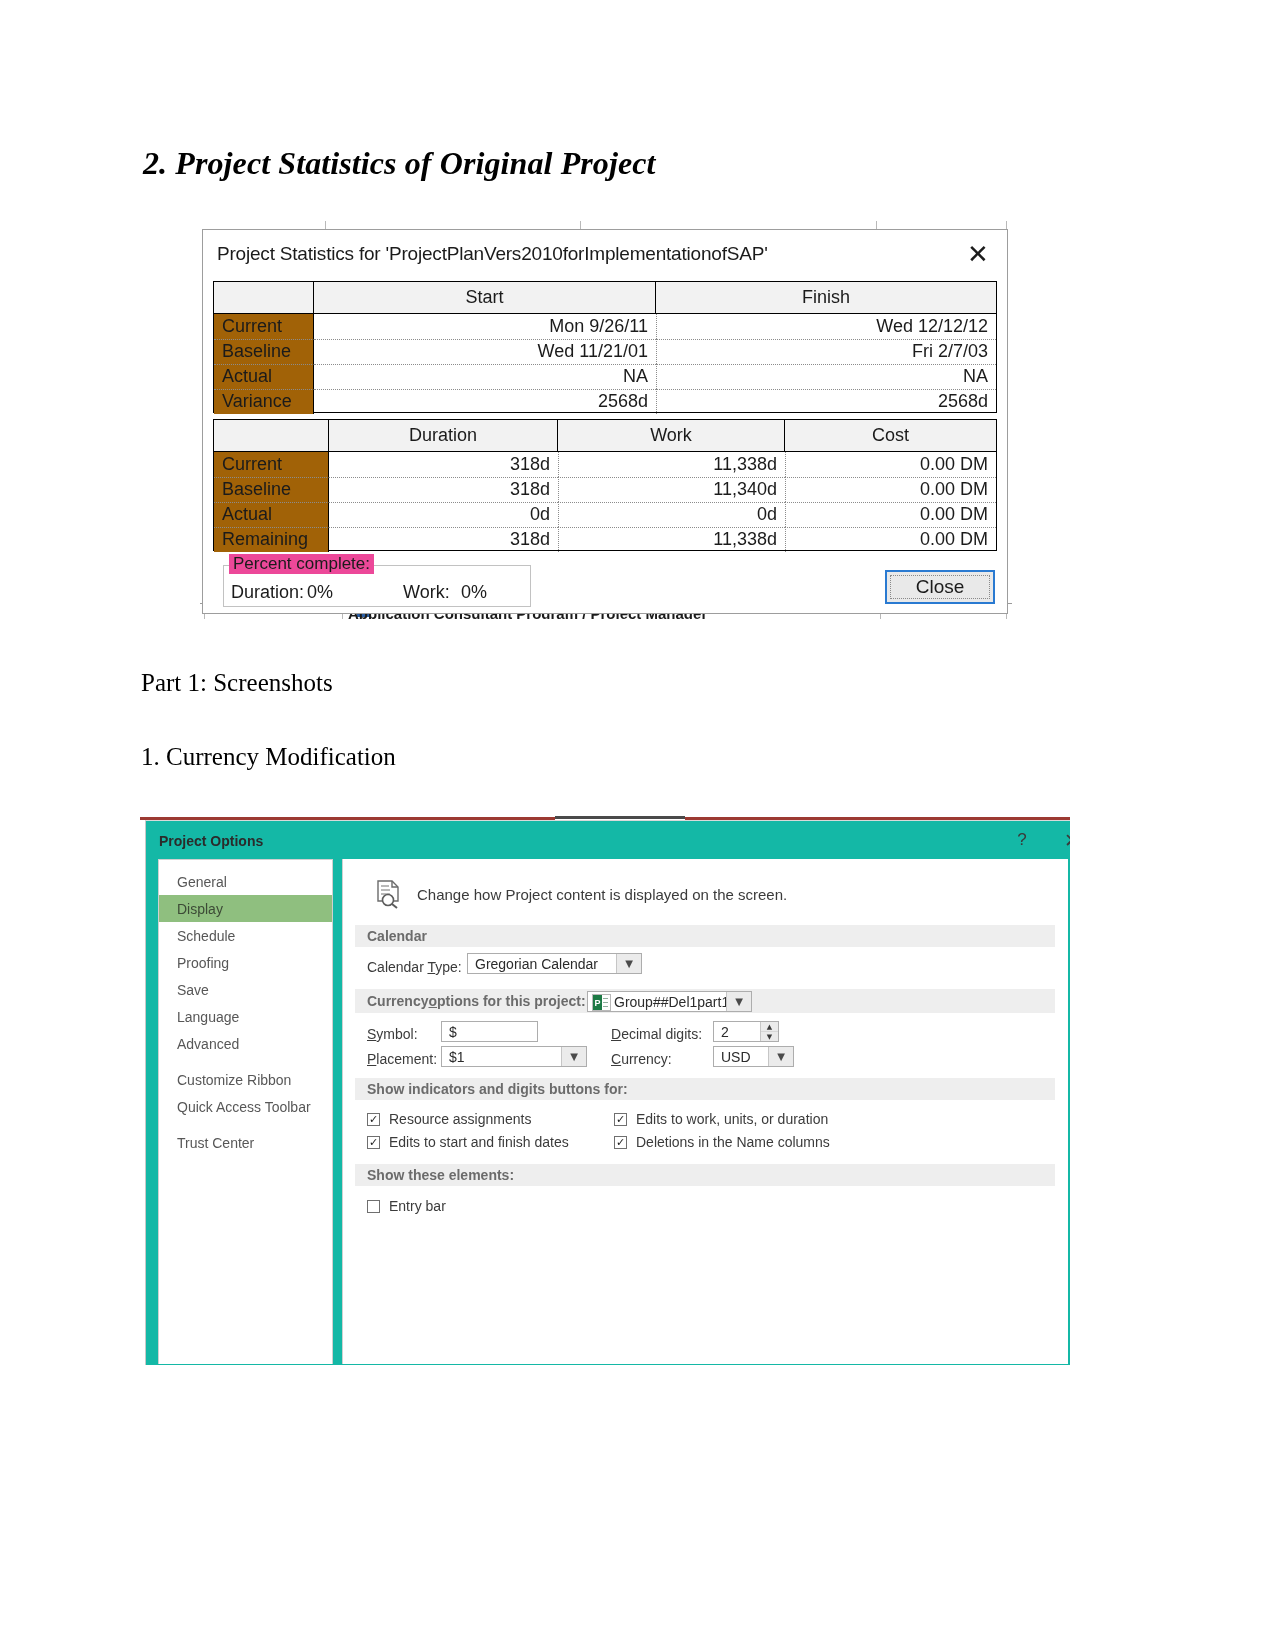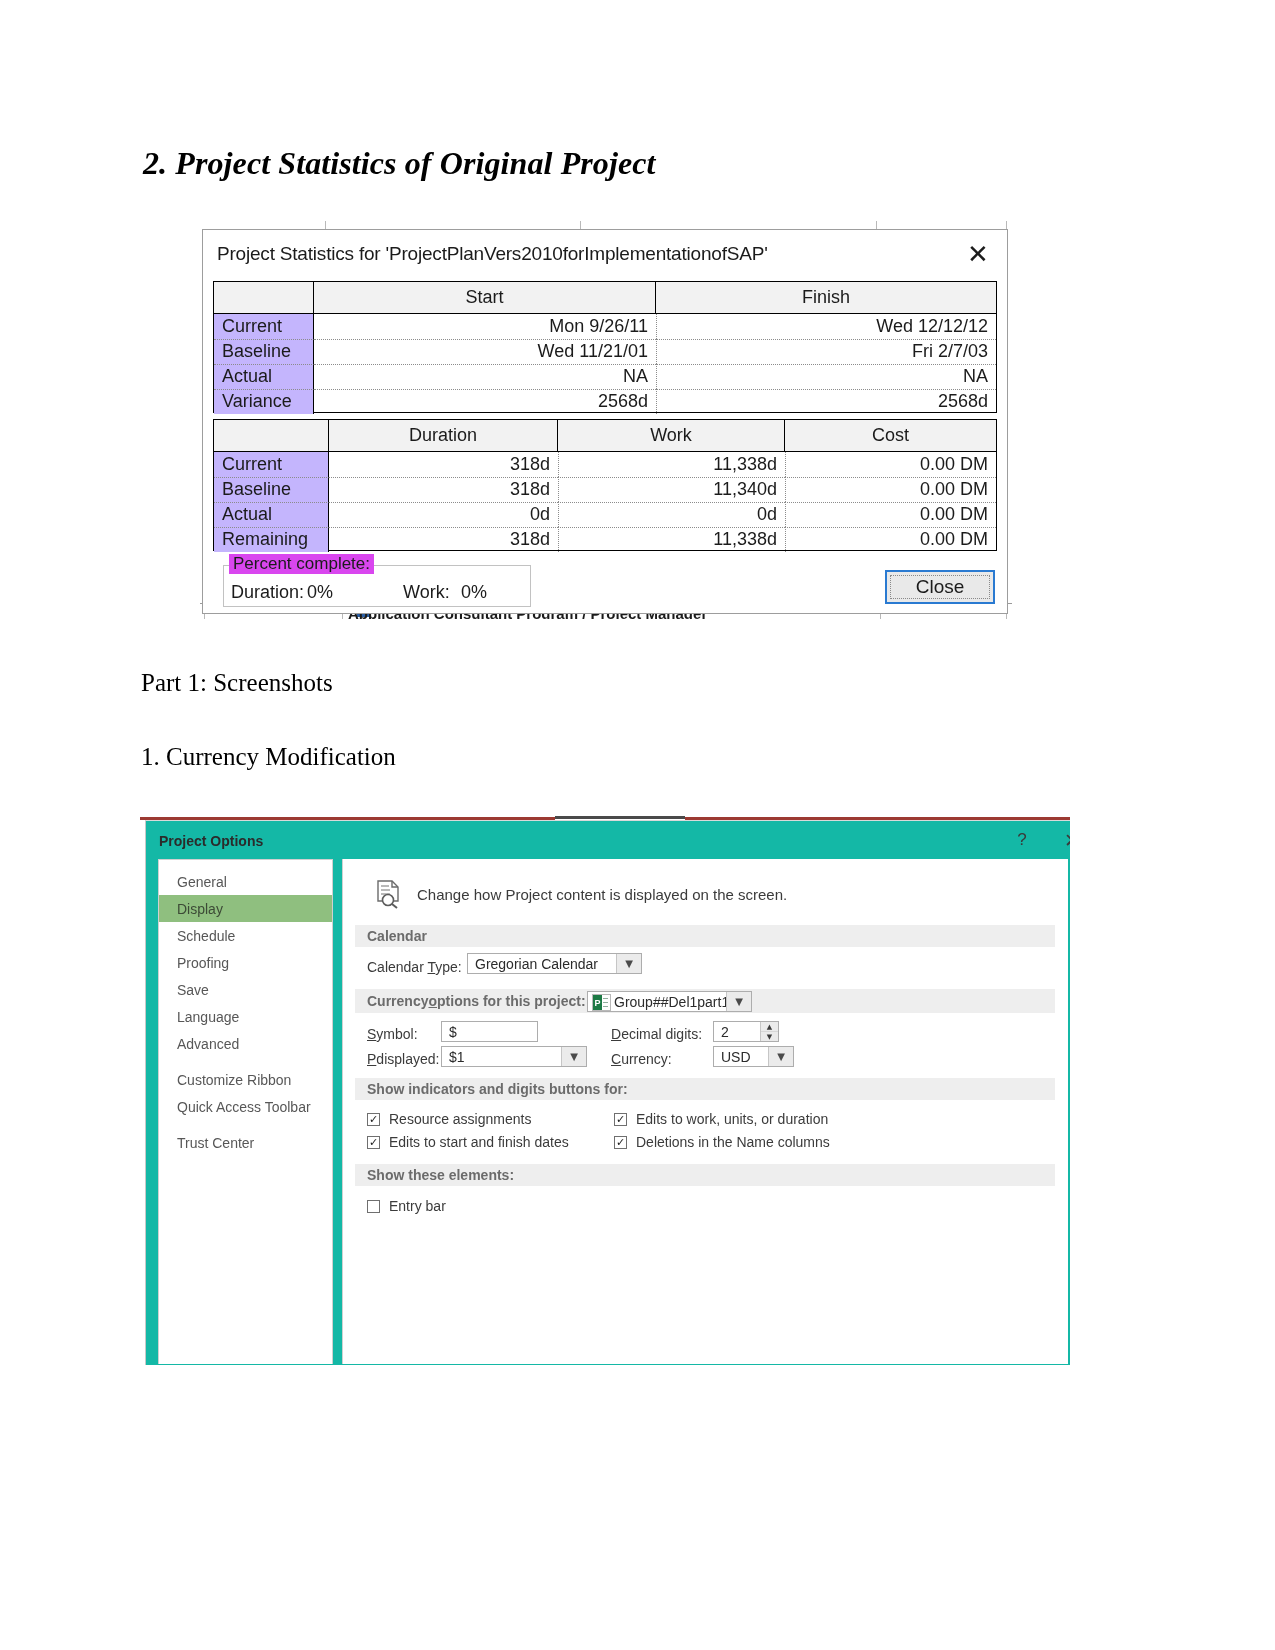--- a/index.html
+++ b/index.html
@@ -59,21 +59,21 @@
   }
 
   .grid{position:absolute;border:1px solid #000;box-sizing:border-box;background:#fff;}
   .grid .row{display:flex;width:100%;box-sizing:border-box;}
   .grid .row.hdr{border-bottom:1px solid #000;}
   .grid .cell{
     box-sizing:border-box;font-size:18px;color:#1b1b1b;
     padding:2px 8px 3px 8px;white-space:nowrap;overflow:hidden;
     display:flex;align-items:center;
   }
-  .grid .cell.lbl{justify-content:flex-start;border-right:1px solid #000;background:#c4b5fd;}
+  .grid .cell.lbl{justify-content:flex-start;border-right:1px solid #000;background:#a16207;}
   .grid .cell.val{justify-content:flex-end;text-align:right;}
   .grid .cell.ctr{justify-content:center;background:#f2f2f2;}
   .grid .row.body + .row.body .cell{border-top:1px dotted #8c8c8c;}
   .grid .cell.sep{border-left:1px dotted #8c8c8c;}
 
   .pct-box{
     position:absolute;border:1px solid #c2c2c2;box-sizing:border-box;background:#fff;
   }
   .pct-legend{position:absolute;font-size:17px;color:#1b1b1b;white-space:nowrap;}
   .pct-line{position:absolute;font-size:18px;color:#1b1b1b;white-space:nowrap;}
@@ -282,21 +282,21 @@
         </div>
         <div class="row body" style="height:25px;">
           <div class="cell lbl" style="width:115px;">Remaining</div>
           <div class="cell val" style="width:229px;">318d</div>
           <div class="cell val sep" style="width:227px;">11,338d</div>
           <div class="cell val sep" style="flex:1;">0.00 DM</div>
         </div>
       </div>
 
       <div class="pct-box" style="left:20px;top:335px;width:308px;height:42px;"></div>
-      <div class="pct-legend" style="left:26px;top:324px;background:#d946ef;padding:0 4px;">Percent complete:</div>
+      <div class="pct-legend" style="left:26px;top:324px;background:#ec4899;padding:0 4px;">Percent complete:</div>
       <div class="pct-line" style="left:28px;top:352px;">Duration:</div>
       <div class="pct-line" style="left:104px;top:352px;">0%</div>
       <div class="pct-line" style="left:200px;top:352px;">Work:</div>
       <div class="pct-line" style="left:258px;top:352px;">0%</div>
 
       <div class="close-btn" style="left:682px;top:340px;width:110px;height:34px;">
         <div class="inner">Close</div>
       </div>
 
     </div>
@@ -411,21 +411,21 @@
         </div>
         <div class="spin" style="left:370px;top:162px;width:66px;height:21px;">
           <span>2</span>
           <span class="btns">
             <div>▲</div>
             <div>▼</div>
           </span>
         </div>
 
         <div class="fld-label" style="left:24px;top:192px;">
-          <u>P</u><span>displayed:</span>
+          <u>P</u><span>lacement:</span>
         </div>
         <div class="combo" style="left:98px;top:187px;width:146px;height:21px;">
           <span>$1</span>
           <span class="arrow">▼</span>
         </div>
 
         <div class="fld-label" style="left:268px;top:192px;">
           <u>C</u><span>urrency:</span>
         </div>
         <div class="combo" style="left:370px;top:187px;width:81px;height:21px;">

